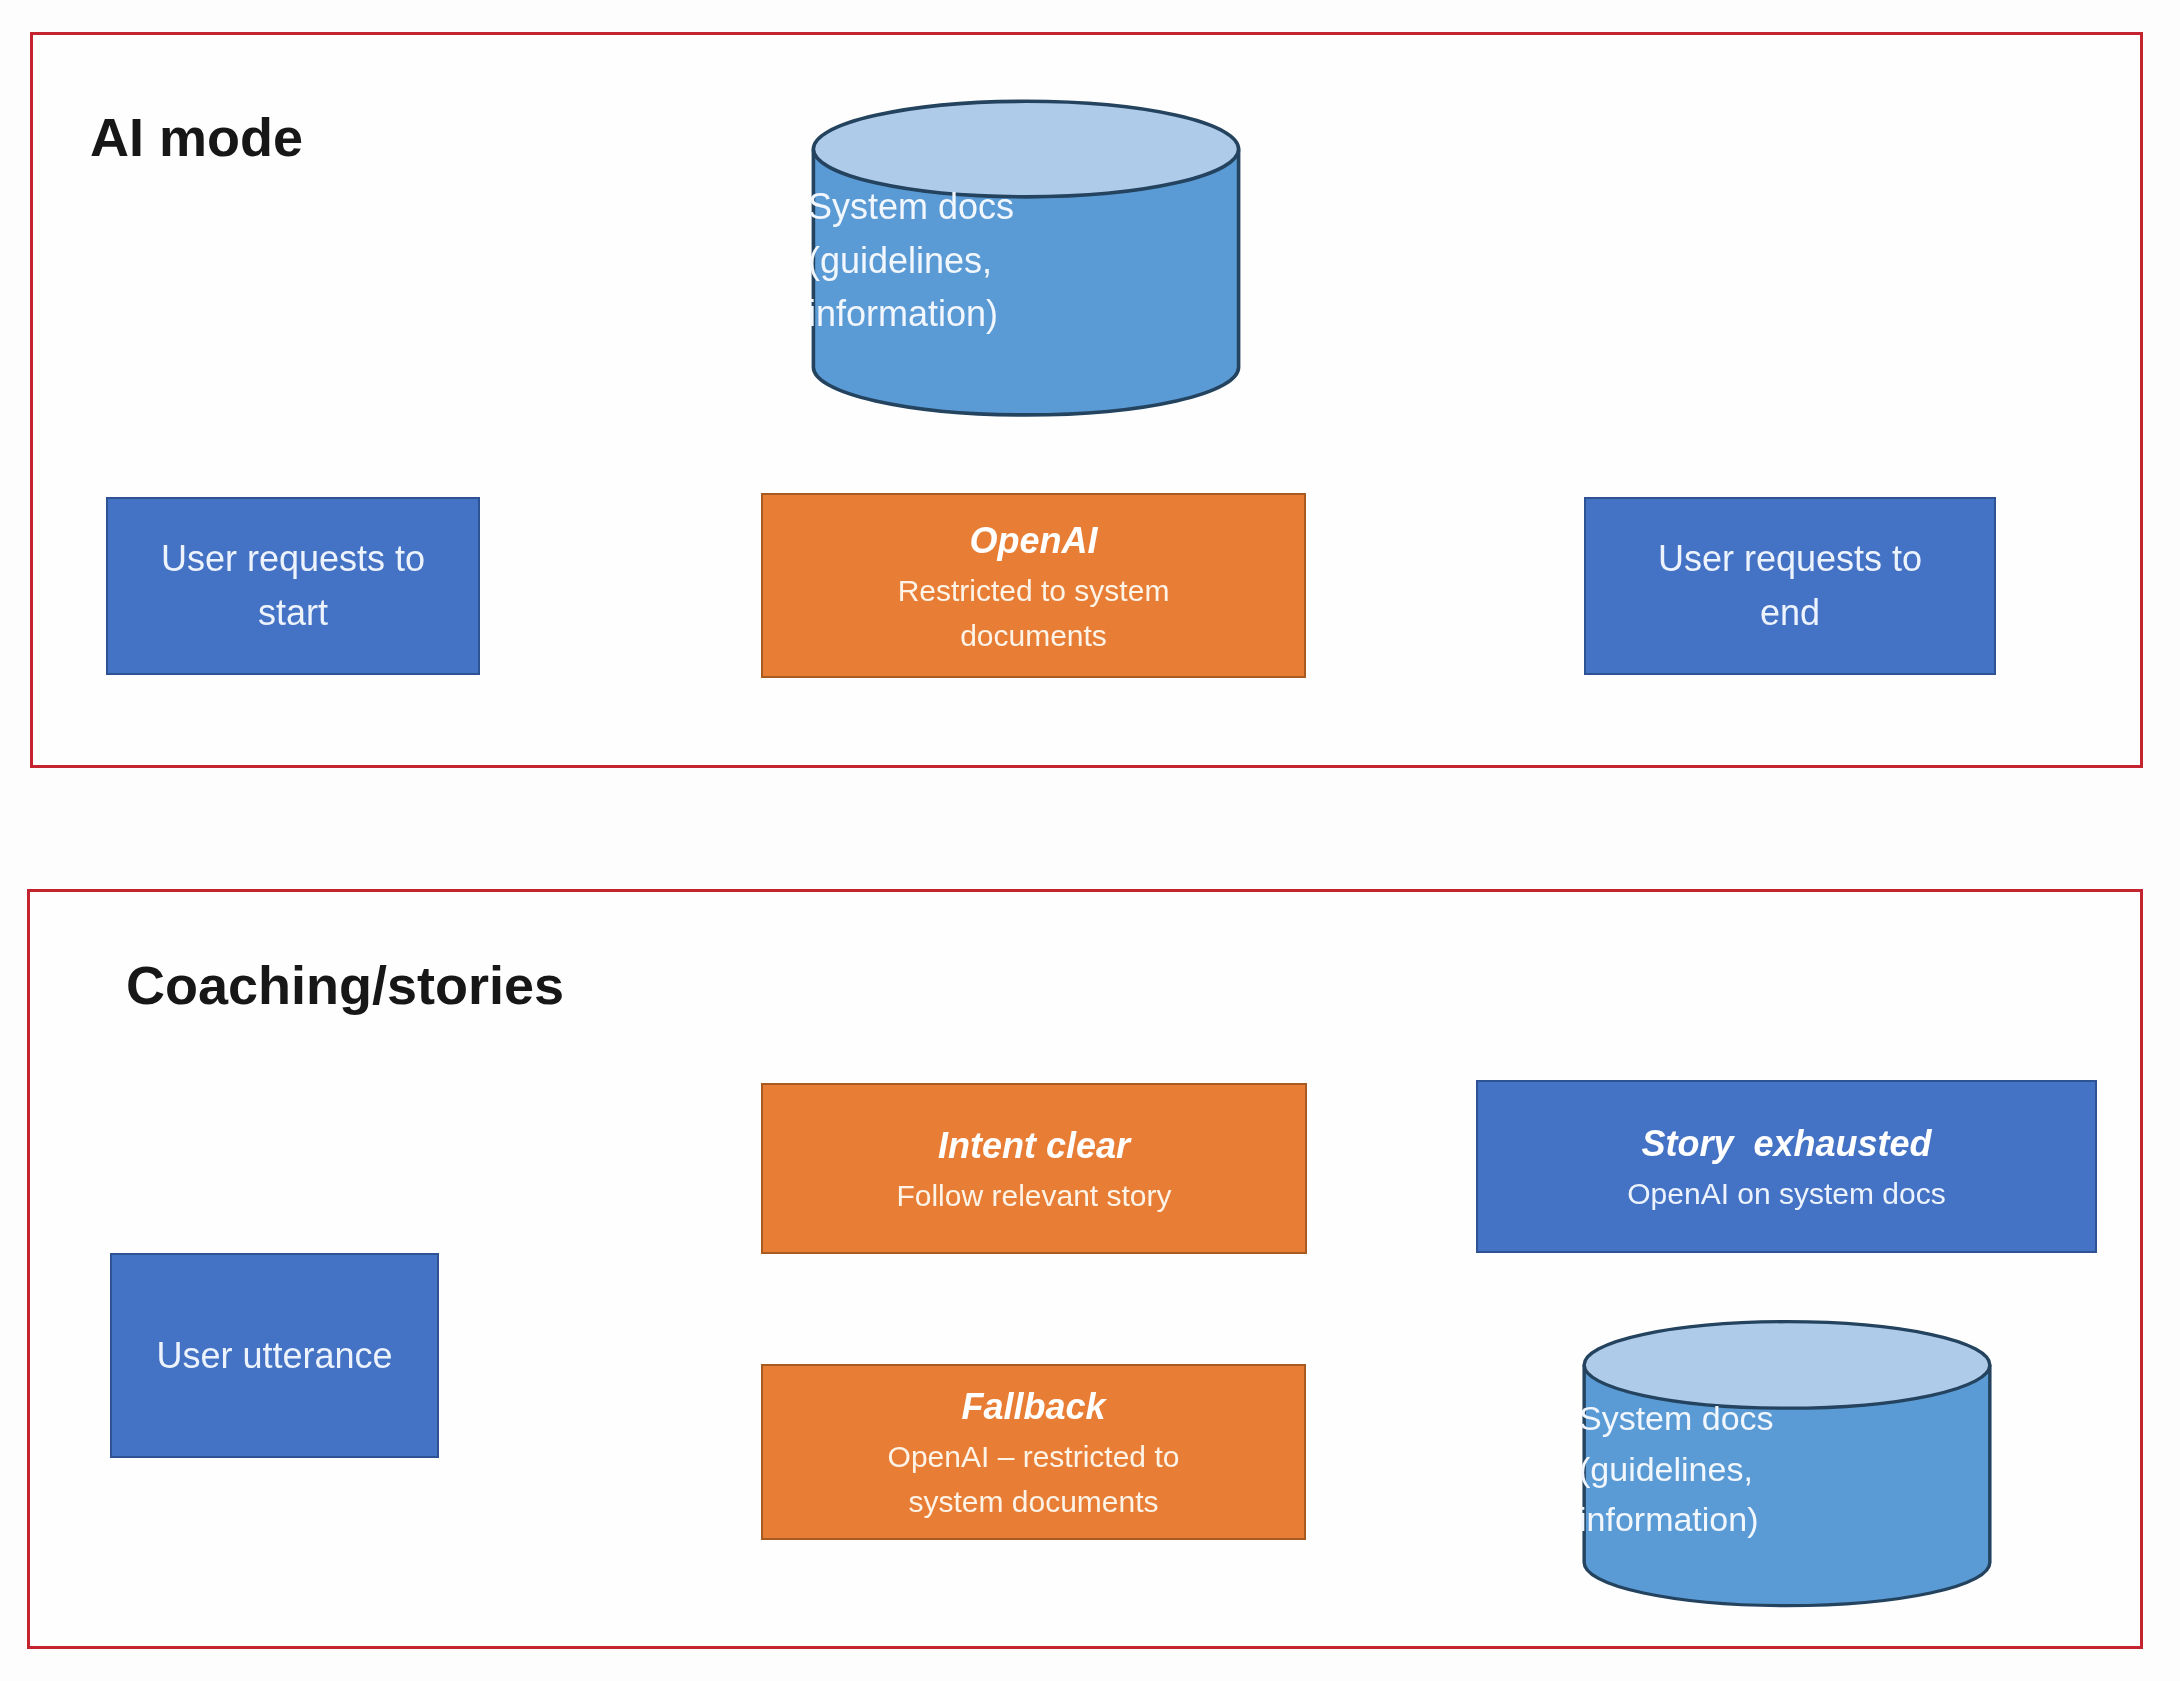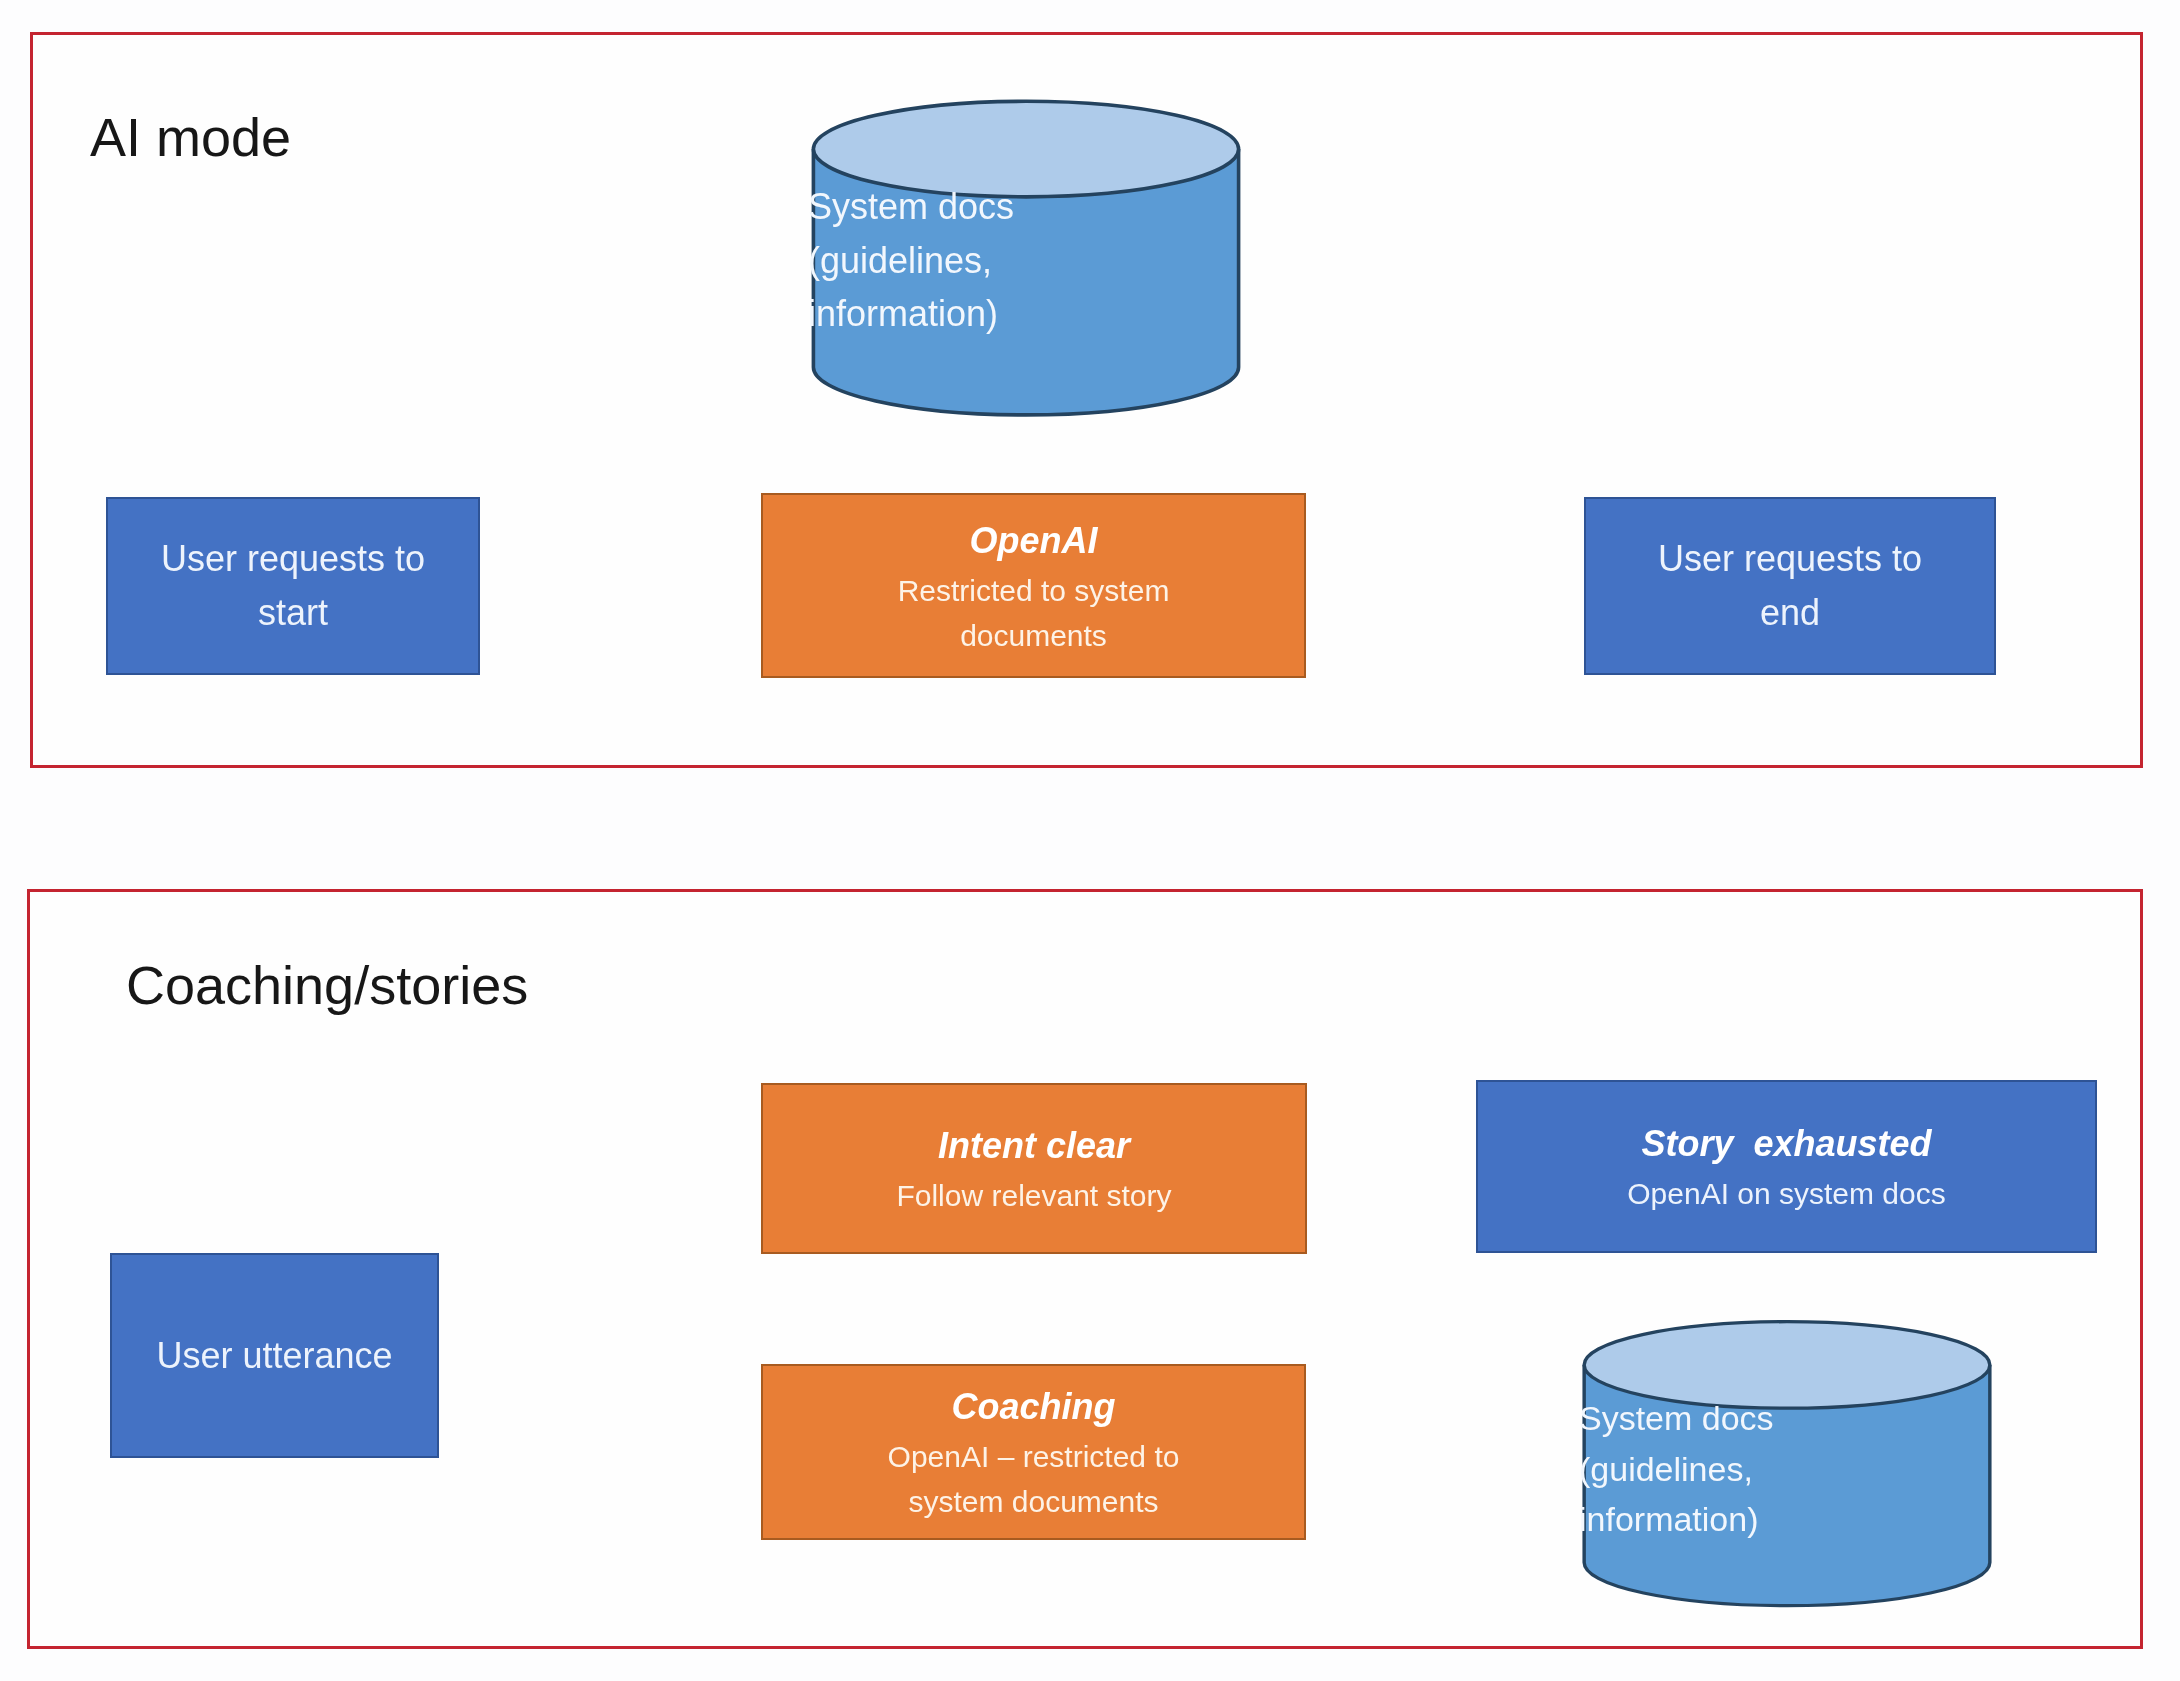--- a/index.html
+++ b/index.html
@@ -26,21 +26,21 @@
     overflow:hidden;
   }
   .panel{
     position:absolute;
     border:3.6px solid var(--panel-border);
     background:#fefefe;
   }
   .panel-title{
     position:absolute;
     font-size:54px;
-    font-weight:normal;
+    font-weight:bold;
     color:var(--title-color);
     letter-spacing:0;
     white-space:nowrap;
   }
   .box{
     position:absolute;
     display:flex;
     flex-direction:column;
     align-items:center;
     justify-content:center;
@@ -177,21 +177,21 @@
     <span class="box-title">Intent clear</span>
     <span class="box-sub">Follow relevant story</span>
   </div>
 
   <div class="box blue" style="left:1476px;top:1080px;width:621px;height:173px;">
     <span class="box-title">Story  exhausted</span>
     <span class="box-sub">OpenAI on system docs</span>
   </div>
 
   <div class="box orange" style="left:761px;top:1364px;width:545px;height:176px;">
-    <span class="box-title">Coaching</span>
+    <span class="box-title">Fallback</span>
     <span class="box-sub">OpenAI – restricted to
 system documents</span>
   </div>
 
   <div class="cyl" style="left:1579px;top:1316px;width:416px;height:297px;">
     <svg viewBox="0 0 484 364" preserveAspectRatio="none">
       <path d="M6,60 L6,302 A236,53 0 0 0 478,302 L478,60" fill="#5B9BD5" stroke="#24435F" stroke-width="4"></path>
       <ellipse cx="242" cy="60" rx="236" ry="53" fill="#AECBEA" stroke="#24435F" stroke-width="4"></ellipse>
     </svg>
     <div class="cyl-text" style="font-size:34px;">

